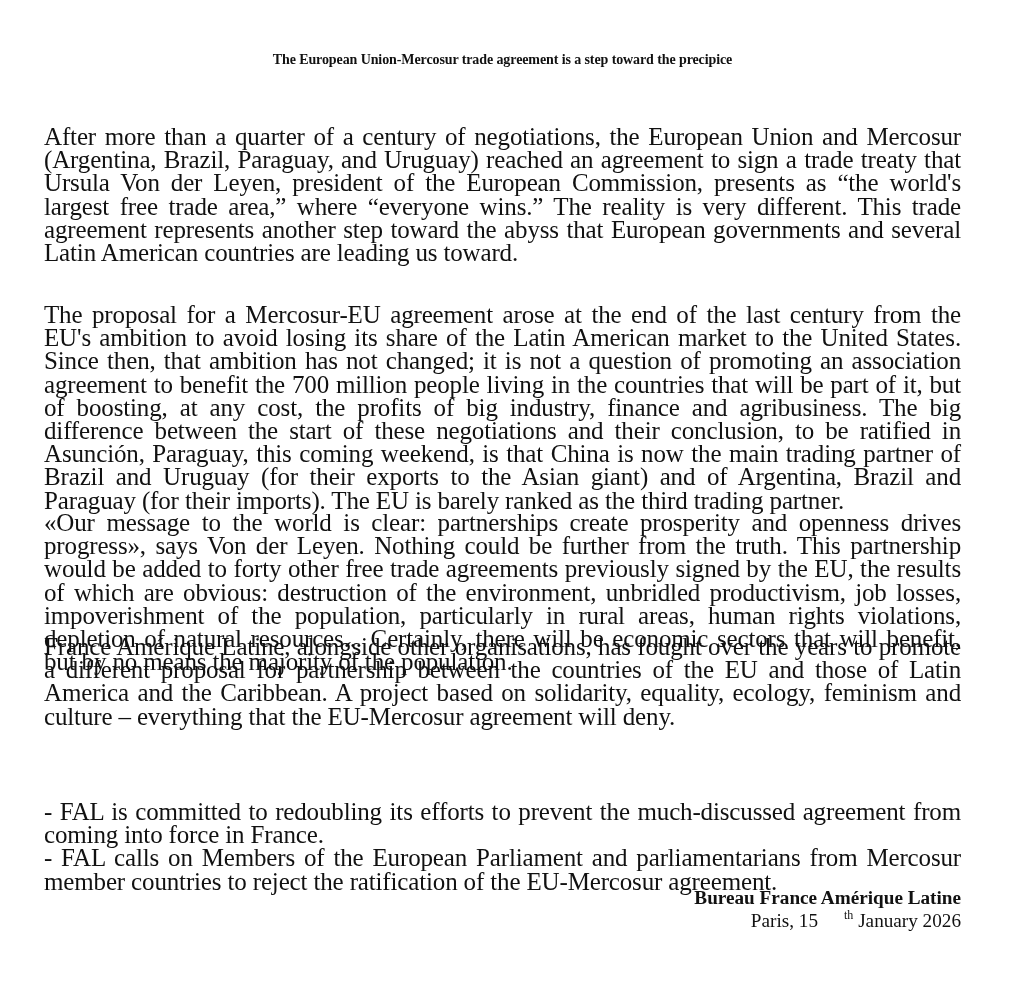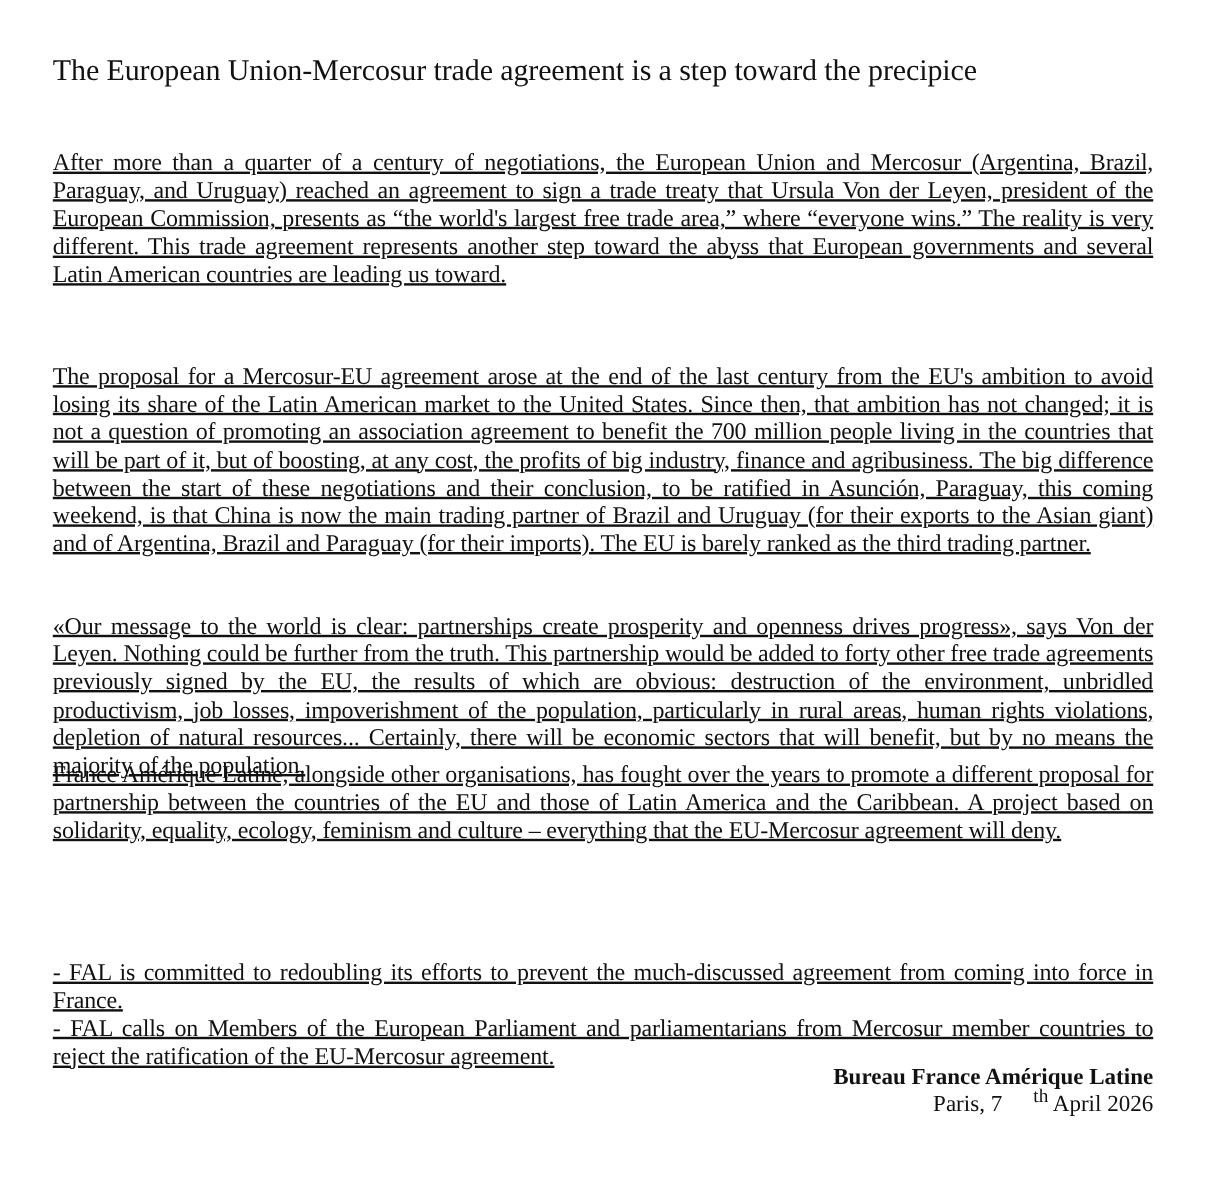--- a/index.html
+++ b/index.html
@@ -4,56 +4,55 @@
 <style>
   html, body { margin: 0; padding: 0; background: #ffffff; }
   body {
     width: 1024px; height: 1002px; overflow: hidden; position: relative;
     font-family: "Liberation Serif", "DejaVu Serif", serif;
     color: #111111;
   }
   .page { position: absolute; left: 44px; top: 0; width: 917px; }
   .title {
     position: absolute; left: 0; width: 917px; top: 48px;
-    font-weight: normal; font-size: 25px; line-height: 24px;
+    text-align: center; font-weight: bold; font-size: 14px; line-height: 24px;
     letter-spacing: -0.1px;
   }
   .para {
     position: absolute; left: 0; width: 917px;
-    font-size: 20px; line-height: 23.2px; text-align: justify;
+    font-size: 25px; line-height: 23.2px; text-align: justify;
     text-align-last: left; margin: 0;
     letter-spacing: -0.15px;
-    text-decoration: underline;
   }
   #p1 { top: 125px; }
   #p2 { top: 265px; margin-top: 38px; }
   #p3 { top: 511px; }
   #p4 { top: 635px; }
   #p5 { top: 800px; }
   .bullet { display: block; }
   .sig {
     position: absolute; right: 0; top: 886px; text-align: right;
     font-size: 19.2px; line-height: 23px;
   }
   .sig .org { font-weight: bold; display: block; }
-  .sig sup { font-size: 16px; vertical-align: 8px; line-height: 0; padding-left: 26px; }
+  .sig sup { font-size: 12px; vertical-align: 8px; line-height: 0; padding-left: 26px; }
 </style>
 </head>
 <body>
 
 <div class="page">
   <div class="title">The European Union-Mercosur trade agreement is a step toward the precipice</div>
 
   <p class="para" id="p1">After more than a quarter of a century of negotiations, the European Union and Mercosur (Argentina, Brazil, Paraguay, and Uruguay) reached an agreement to sign a trade treaty that Ursula Von der Leyen, president of the European Commission, presents as “the world's largest free trade area,” where “everyone wins.” The reality is very different. This trade agreement represents another step toward the abyss that European governments and several Latin American countries are leading us toward.</p>
   <p class="para" id="p2">The proposal for a Mercosur-EU agreement arose at the end of the last century from the EU's ambition to avoid losing its share of the Latin American market to the United States.  Since then, that ambition has not changed; it is not a question of promoting an association agreement to benefit the 700 million people living in the countries that will be part of it, but of boosting, at any cost, the profits of big industry, finance and agribusiness. The big difference between the start of these negotiations and their conclusion, to be ratified in Asunción, Paraguay, this coming weekend, is that China is now the main trading partner of Brazil and Uruguay (for their exports to the Asian giant) and of Argentina, Brazil and Paraguay (for their imports). The EU is barely ranked as the third trading partner.</p>
   <p class="para" id="p3">«Our message to the world is clear: partnerships create prosperity and openness drives progress», says Von der Leyen. Nothing could be further from the truth. This partnership would be added to forty other free trade agreements previously signed by the EU, the results of which are obvious: destruction of the environment, unbridled productivism, job losses, impoverishment of the population, particularly in rural areas, human rights violations, depletion of natural resources... Certainly, there will be economic sectors that will benefit, but by no means the majority of the population.</p>
   <p class="para" id="p4">France Amérique Latine, alongside other organisations, has fought over the years to promote a different proposal for partnership between the countries of the EU and those of Latin America and the Caribbean. A project based on solidarity, equality, ecology, feminism and culture – everything that the EU-Mercosur agreement will deny.</p>
 
   <div class="para" id="p5">
     <span class="bullet">- FAL is committed to redoubling its efforts to prevent the much-discussed agreement from coming into force in France.</span>
     <span class="bullet">- FAL calls on Members of the European Parliament and parliamentarians from Mercosur member countries to reject the ratification of the EU-Mercosur agreement.</span>
   </div>
 
   <div class="sig">
     <span class="org">Bureau France Amérique Latine</span>
-    <span><span>Paris, 7</span><sup>th</sup><span> April 2026</span></span>
+    <span><span>Paris, 15</span><sup>th</sup><span> January 2026</span></span>
   </div>
 </div>
 
 </body></html>

